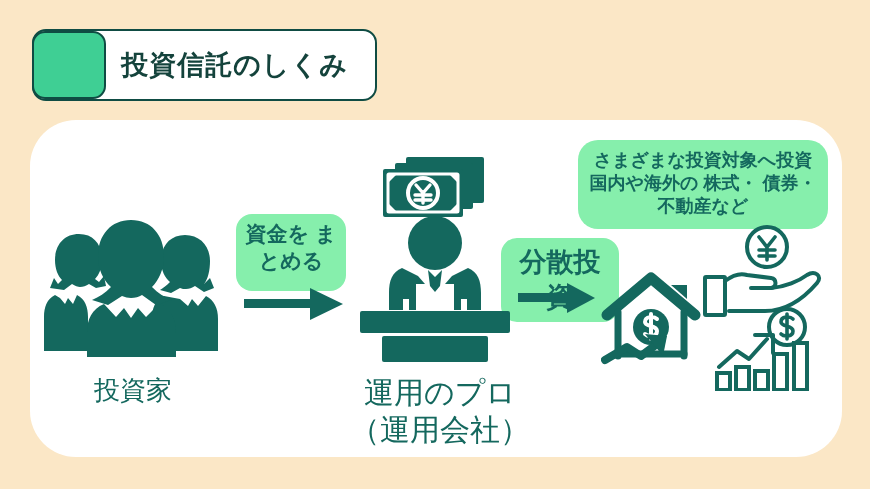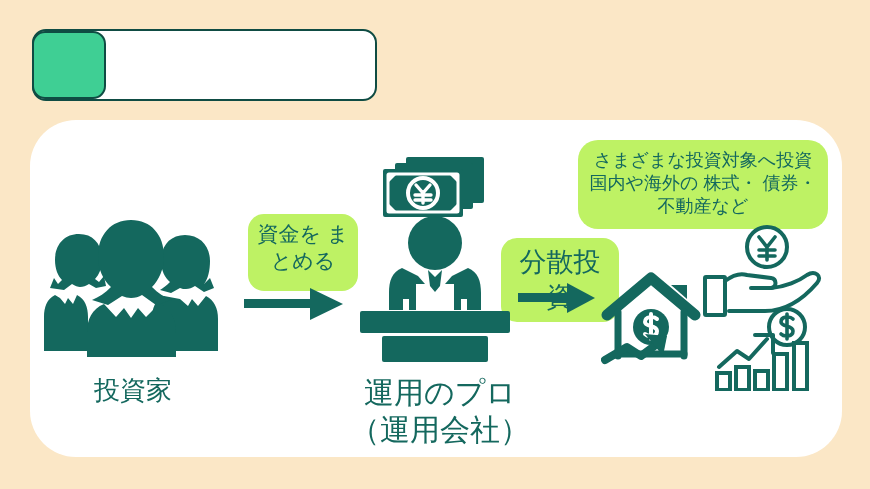--- a/index.html
+++ b/index.html
@@ -59,63 +59,64 @@
     top: 120px;
     width: 812px;
     height: 337px;
     background: #ffffff;
     border-radius: 46px;
   }
 
   
   .badge {
     position: absolute;
-    background: #bef264;
+    background: #86efac;
     color: #14685E;
-    font-weight: normal;
+    font-weight: bold;
     text-align: center;
     border-radius: 16px;
     line-height: 1.28;
     box-sizing: border-box;
   }
   .stage-label {
     position: absolute;
     color: #14685E;
     font-weight: normal;
     text-align: center;
     line-height: 1.22;
     white-space: pre-line;
   }
   .icon-holder {
     position: absolute;
   }
   .icon-holder svg { display: block; }
 
   
-  #badge-pool      { left: 248px; top: 214px; width: 110px; padding: 7px 0 16px; font-size: 21px; }
+  #badge-pool      { left: 236px; top: 214px; width: 110px; padding: 7px 0 16px; font-size: 21px; }
   #badge-diversify { left: 501px; top: 238px; width: 118px; padding: 7px 16px 8px; font-size: 27px; }
   #badge-targets   { left: 578px; top: 140px; width: 250px; padding: 9px 6px 11px; font-size: 18px; border-radius: 20px; }
 
   #label-investors { left: 48px;  top: 375px; width: 170px; font-size: 26px; }
   #label-pro       { left: 340px; top: 375px; width: 200px; font-size: 30px; }
 
   #icon-people   { left: 42px;  top: 216px; }
   #icon-cash     { left: 381px; top: 155px; }
   #icon-desk     { left: 356px; top: 214px; }
   #icon-arrow-1  { left: 244px; top: 286px; }
   #icon-arrow-2  { left: 518px; top: 281px; }
   #icon-house    { left: 601px; top: 268px; }
   #icon-hand-yen { left: 703px; top: 225px; }
   #icon-barchart { left: 715px; top: 305px; }
 </style>
 </head>
 <body>
 
 <div id="title-bar">
   <div id="title-swatch"></div>
+  <div id="title-text">投資信託のしくみ</div>
 </div>
 
 <div id="card"></div>
 
 <div class="badge" id="badge-pool">資金を
 まとめる</div>
 <div class="badge" id="badge-diversify">分散投資</div>
 <div class="badge" id="badge-targets">さまざまな投資対象へ投資
 国内や海外の 株式・
 債券・不動産など</div>

